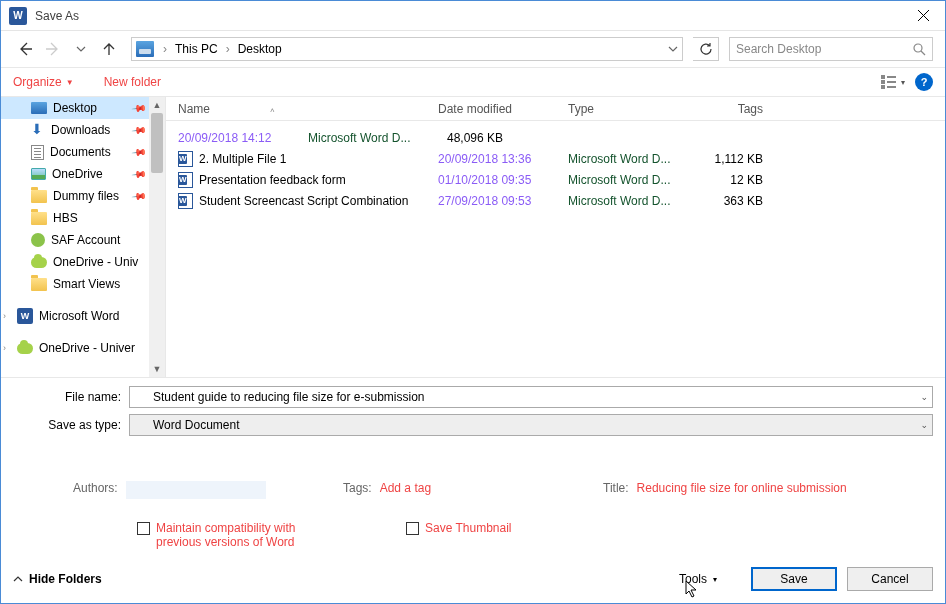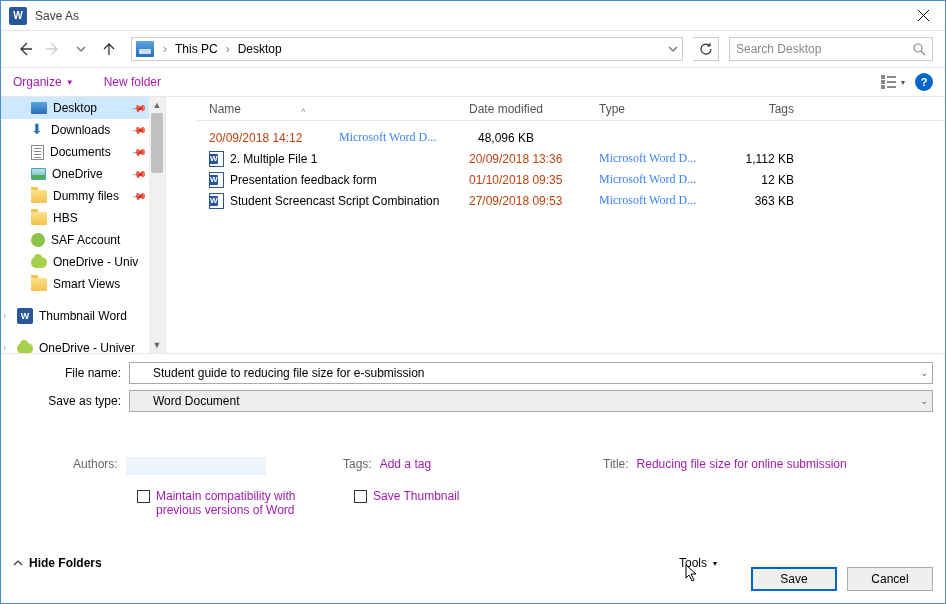--- a/index.html
+++ b/index.html
@@ -18,21 +18,21 @@
   .bc-icon { width: 18px; height: 16px; background: linear-gradient(#5aa4e0,#2a6db8); border-radius: 1px; margin-right: 4px; position:relative; }
   .bc-icon::after{content:"";position:absolute;left:3px;top:8px;width:12px;height:5px;background:#cde;border-radius:1px;}
   .bc-chevron { color: #888; padding: 0 5px; }
   .bc-item { color: #000; padding: 0 3px; }
   .bc-end { margin-left: auto; display: flex; align-items: center; }
   .refresh-btn { width: 26px; height: 24px; border: 1px solid #ccc; border-left: none; display: flex; align-items: center; justify-content: center; }
   .search-box { width: 204px; height: 24px; border: 1px solid #ccc; display: flex; align-items: center; padding: 0 6px; margin-left: 6px; color: #888; }
   .search-box .mag { margin-left: auto; }
 
   .toolbar { height: 30px; border-top: 1px solid #e8e8e8; border-bottom: 1px solid #e8e8e8; display: flex; align-items: center; padding: 0 12px; }
-  .link-like { color: #a21caf; cursor: pointer; }
+  .link-like { color: #ef4444; cursor: pointer; }
   .organize { display: flex; align-items: center; gap: 4px; }
   .tri-down { font-size: 8px; }
   .newfolder { margin-left: 30px; }
   .toolbar-right { margin-left: auto; display: flex; align-items: center; gap: 10px; }
   .view-btn { display: flex; align-items: center; gap: 2px; color: #555; }
   .help-btn { width: 18px; height: 18px; border-radius: 50%; background: #0066cc; color: #fff; display: flex; align-items: center; justify-content: center; font-weight: bold; font-size: 11px; }
 
   .body { flex: 1; display: flex; min-height: 0; }
   .sidebar { width: 165px; border-right: 1px solid #e8e8e8; overflow-y: auto; background: #fff; position:relative;}
   .sb-scroll { position:absolute; right:0; top:0; bottom:0; width:16px; background:#f0f0f0;}
@@ -50,57 +50,57 @@
   .dl-ic{width:14px;height:14px;position:relative;}
   .dl-ic::before{content:"⬇";color:#2a6db8;font-size:14px;position:absolute;top:-2px;}
   .doc-ic{width:13px;height:15px;background:#fff;border:1px solid #888;position:relative;}
   .doc-ic::after{content:"";position:absolute;left:2px;top:2px;right:2px;height:1px;background:#888;box-shadow:0 3px 0 #888,0 6px 0 #888,0 9px 0 #888;}
   .pic-ic{width:15px;height:12px;border:1px solid #4aa;background:linear-gradient(#bdf,#8cc 60%,#5a5 60%);border-radius:1px;}
   .onedrive-ic{width:16px;height:11px;background:#a5d24a;border-radius:6px;position:relative;}
   .onedrive-ic::before{content:"";position:absolute;left:3px;top:-3px;width:8px;height:8px;background:#a5d24a;border-radius:50%;}
   .saf-ic{width:14px;height:14px;background:#8bc34a;border-radius:50%;}
   .wordapp-ic{width:16px;height:16px;background:#2a579a;color:#fff;display:inline-flex;align-items:center;justify-content:center;font-size:9px;font-weight:bold;border-radius:2px;}
 
-  .filelist { flex: 1; display: flex; flex-direction: column; padding-left: 31px; }
+  .filelist { flex: 1; display: flex; flex-direction: column; }
   .columns { display: flex; height: 24px; border-bottom: 1px solid #e8e8e8; align-items: center; color: #555; padding-left: 12px;}
   .col-name { width: 260px; }
   .col-date { width: 130px; }
   .col-type { width: 115px; }
   .col-size { width: 80px; text-align: right; }
   .sort-ind { font-size: 8px; color: #888; margin-left: 60px;}
   .file-rows { padding-top: 6px; }
   .file-row { display: flex; align-items: center; height: 21px; padding-left: 12px; }
   .fr-name { width: 260px; display: flex; align-items: center; gap: 6px; }
   .worddoc-ic { width:15px; height:16px; background:#fff; border:1px solid #2a579a; position:relative;}
   .worddoc-ic::before{content:"";position:absolute;left:-1px;top:2px;width:9px;height:10px;background:#2a579a;border-radius:1px;}
   .worddoc-ic::after{content:"W";position:absolute;left:0px;top:2px;color:#fff;font-size:8px;font-weight:bold;}
-  .fr-date { width: 130px; color: #c2410c; }
-  .fr-type { width: 115px; color: #3b82f6; white-space:nowrap; overflow:hidden; text-overflow:ellipsis;font-family:Liberation Serif, serif;}
+  .fr-date { width: 130px; color: #8b5cf6; }
+  .fr-type { width: 115px; color: #14532d; white-space:nowrap; overflow:hidden; text-overflow:ellipsis;}
   .fr-size { width: 80px; text-align: right; }
 
   .bottom-panel { border-top: 1px solid #e8e8e8; padding: 8px 12px 12px 12px; background: #fff; }
   .field-row { display: flex; align-items: center; margin-bottom: 6px; }
   .field-label { width: 116px; text-align: right; padding-right: 8px; color: #000; }
   .combo { flex: 1; height: 22px; border: 1px solid #aaa; background: #fff; display: flex; align-items: center; padding: 0 23px; position: relative; }
   .combo.type { background: #eee; }
   .combo-arrow { position: absolute; right: 4px; color: #555; font-size: 9px;}
   .meta-row { display: flex; padding: 6px 0 6px 60px; gap: 0; }
   .meta-col { display: flex; align-items: flex-start; gap: 8px; margin-top: 33px; }
   .meta-col.authors{width:270px;}
   .meta-col.tags{width:260px;}
   .meta-label { color: #666; }
   .authors-box { width: 140px; height: 18px; background: #eef4fb; }
-  .options-row { display: flex; padding-left: 124px; gap: 48px; margin-top: 8px;}
+  .options-row { display: flex; padding-left: 124px; gap: 100px; margin-top: 16px;}
   .chk-group { display: flex; align-items: flex-start; gap: 6px; }
   .chk { width: 13px; height: 13px; border: 1px solid #333; margin-top: 1px; flex-shrink:0;}
   .chk-label { max-width: 150px; }
   .button-row { display: flex; align-items: center; margin-top: 18px; }
   .hide-folders { display: flex; align-items: center; gap: 6px; cursor: pointer; font-weight: bold; }
   .btns-right { margin-left: auto; display: flex; gap: 10px; align-items: center; position:relative;}
-  .btn { width: 86px; height: 24px; border: 1px solid #aaa; background: #efefef; display: flex; align-items: center; justify-content: center; cursor: pointer; margin-top: 32px; }
+  .btn { width: 86px; height: 24px; border: 1px solid #aaa; background: #efefef; display: flex; align-items: center; justify-content: center; cursor: pointer; }
   .btn.primary { border: 1px solid #0066cc; box-shadow: inset 0 0 0 1px #0066cc; }
   .tools-btn { width: 86px; height: 22px; display: flex; align-items: center; justify-content: center; gap: 6px; cursor: pointer; position:relative;}
   .cursor-img{position:absolute;left:30px;top:12px;pointer-events:none;}
   svg{display:block;}
 </style>
 </head>
 <body>
 
 <div class="window">
 
@@ -228,21 +228,21 @@
           <div class="tree-item">
             <span class="folder-ic"></span>
             <span>Smart Views</span>
           </div>
         </div>
       <div class="ti-gap"></div>
       <div id="tree-roots">
           <div class="tree-item root">
             <span class="expander">›</span>
             <span class="wordapp-ic">W</span>
-            <span>Thumbnail Word</span>
+            <span>Microsoft Word</span>
           </div>
           <div class="ti-gap"></div>
           <div class="tree-item root">
             <span class="expander">›</span>
             <span class="onedrive-ic"></span>
             <span>OneDrive - Univer</span>
           </div>
         </div>
       <div class="sb-scroll">
         <div class="sb-arrow" style="top:0">▲</div>

